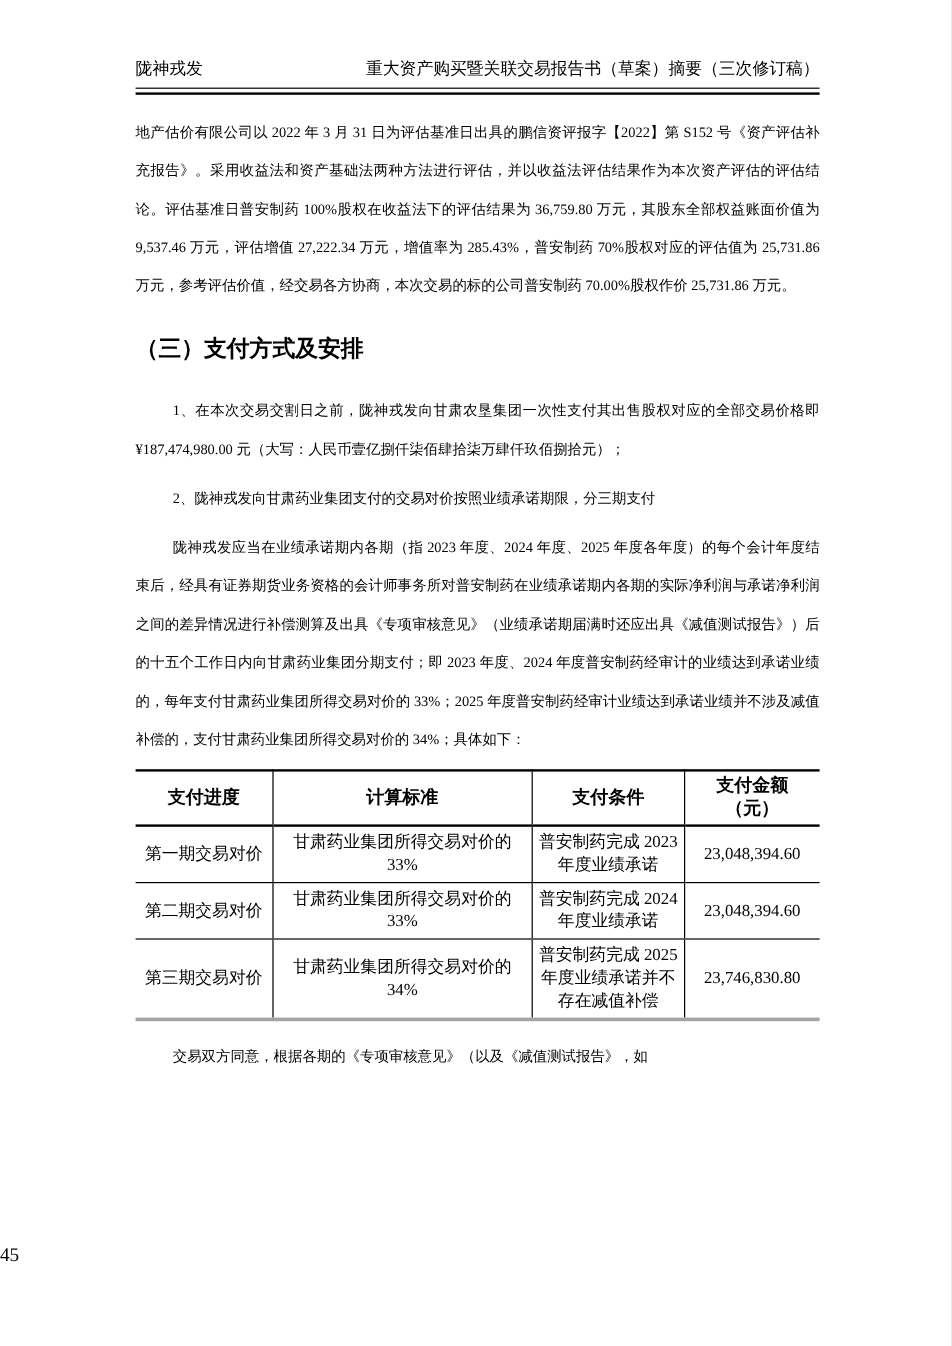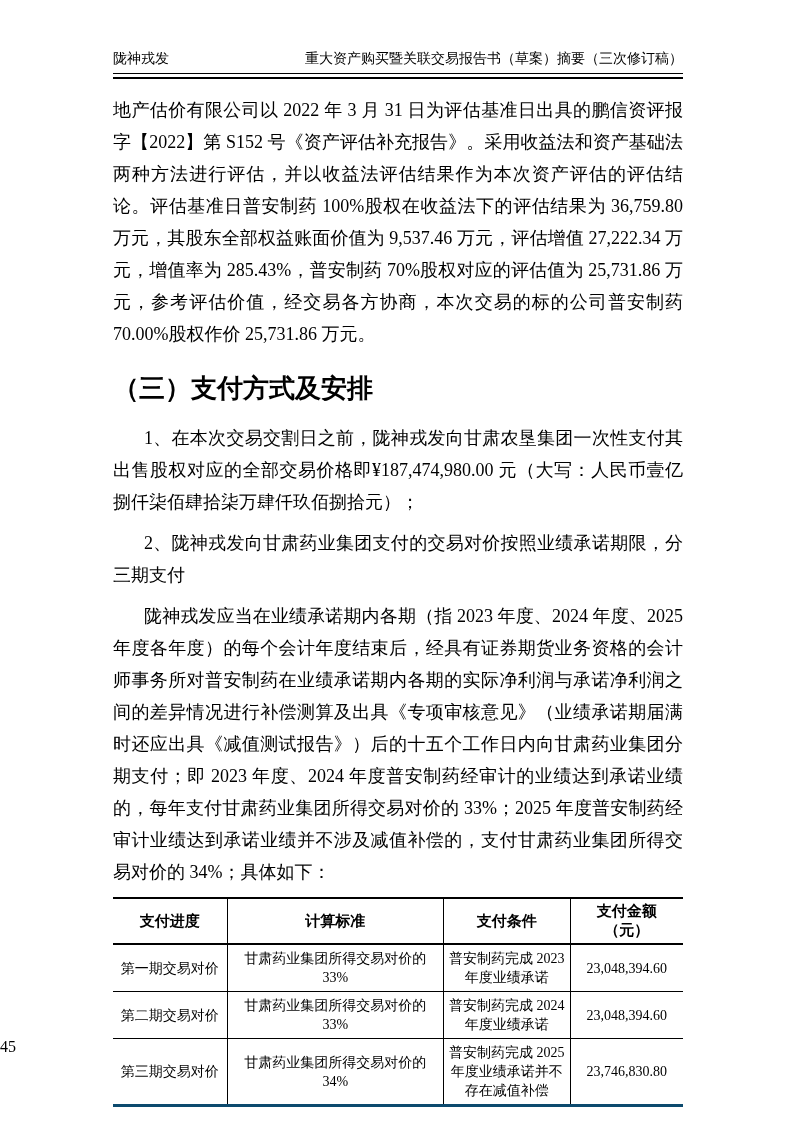--- a/index.html
+++ b/index.html
@@ -31,40 +31,40 @@
     white-space: nowrap;
   }
   .header-rule {
     height: 3px;
     border-top: 1px solid #000;
     border-bottom: 2.5px solid #000;
     margin-bottom: 15px;
   }
   
   .para {
-    font-size: 18px;
+    font-size: 12px;
     line-height: 32px;
     margin: 0 0 9px 0;
     text-align: justify;
     text-justify: inter-ideograph;
   }
   .para.indent { text-indent: 31px; }
   .section-heading {
     font-family: "Liberation Sans", "DejaVu Sans", sans-serif;
     font-weight: bold;
-    font-size: 26px;
+    font-size: 19px;
     line-height: 26px;
     margin: 25px 0 21px 0;
   }
   
   table.pay-table {
     width: 100%;
     border-collapse: collapse;
     border-top: 2px solid #000;
-    border-bottom: 3px solid #0c4a6e;
+    border-bottom: 3px solid #a3a3a3;
     font-size: 14px;
     line-height: 19px;
     margin: 5px 0 13px 0;
     table-layout: fixed;
   }
   table.pay-table th {
     font-weight: bold;
     font-size: 15px;
     padding: 3px 4px;
     border-bottom: 2px solid #000;

